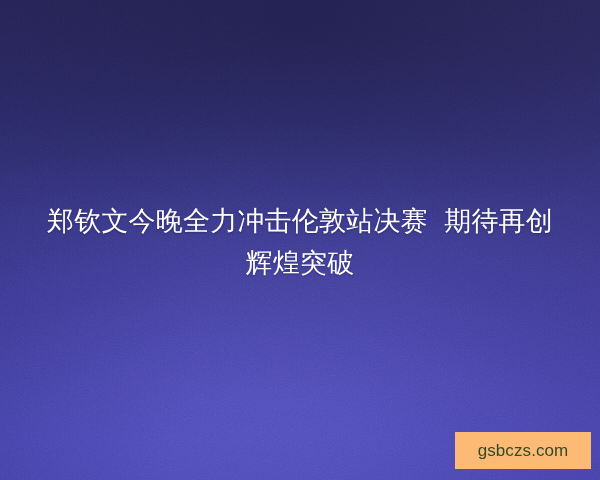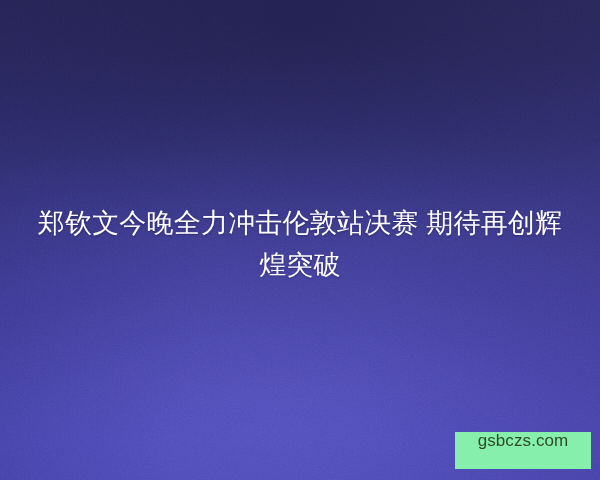--- a/index.html
+++ b/index.html
@@ -81,32 +81,33 @@
     top: 202px;
     text-align: center;
     color: #ffffff;
     font-size: 27px;
     line-height: 42px;
     font-weight: 400;
     letter-spacing: 0.2px;
     padding: 0 34px;
     box-sizing: border-box;
     text-shadow: 0 1px 2px rgba(12,10,45,0.35);
+    font-family: Liberation Mono, monospace;
   }
 
   
   #watermark-badge {
     position: absolute;
     left: 455px;
     top: 432px;
     width: 136px;
     height: 37px;
-    background: #86efac;
+    background: #fdba74;
     display: flex;
-    align-items: flex-start;
+    align-items: center;
     justify-content: center;
     box-sizing: border-box;
   }
   #watermark-badge .wm-text {
     color: #2f4b2b;
     font-size: 17px;
     font-weight: 400;
     letter-spacing: 0.1px;
     line-height: 1;
     white-space: nowrap;

